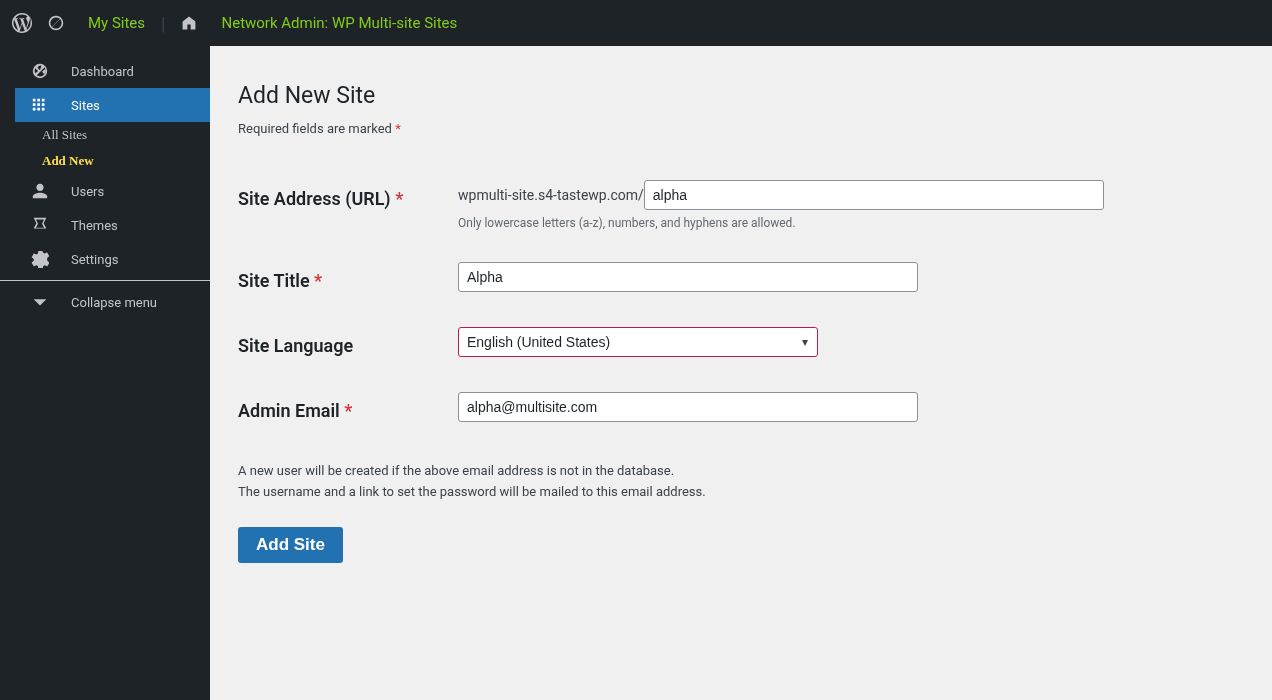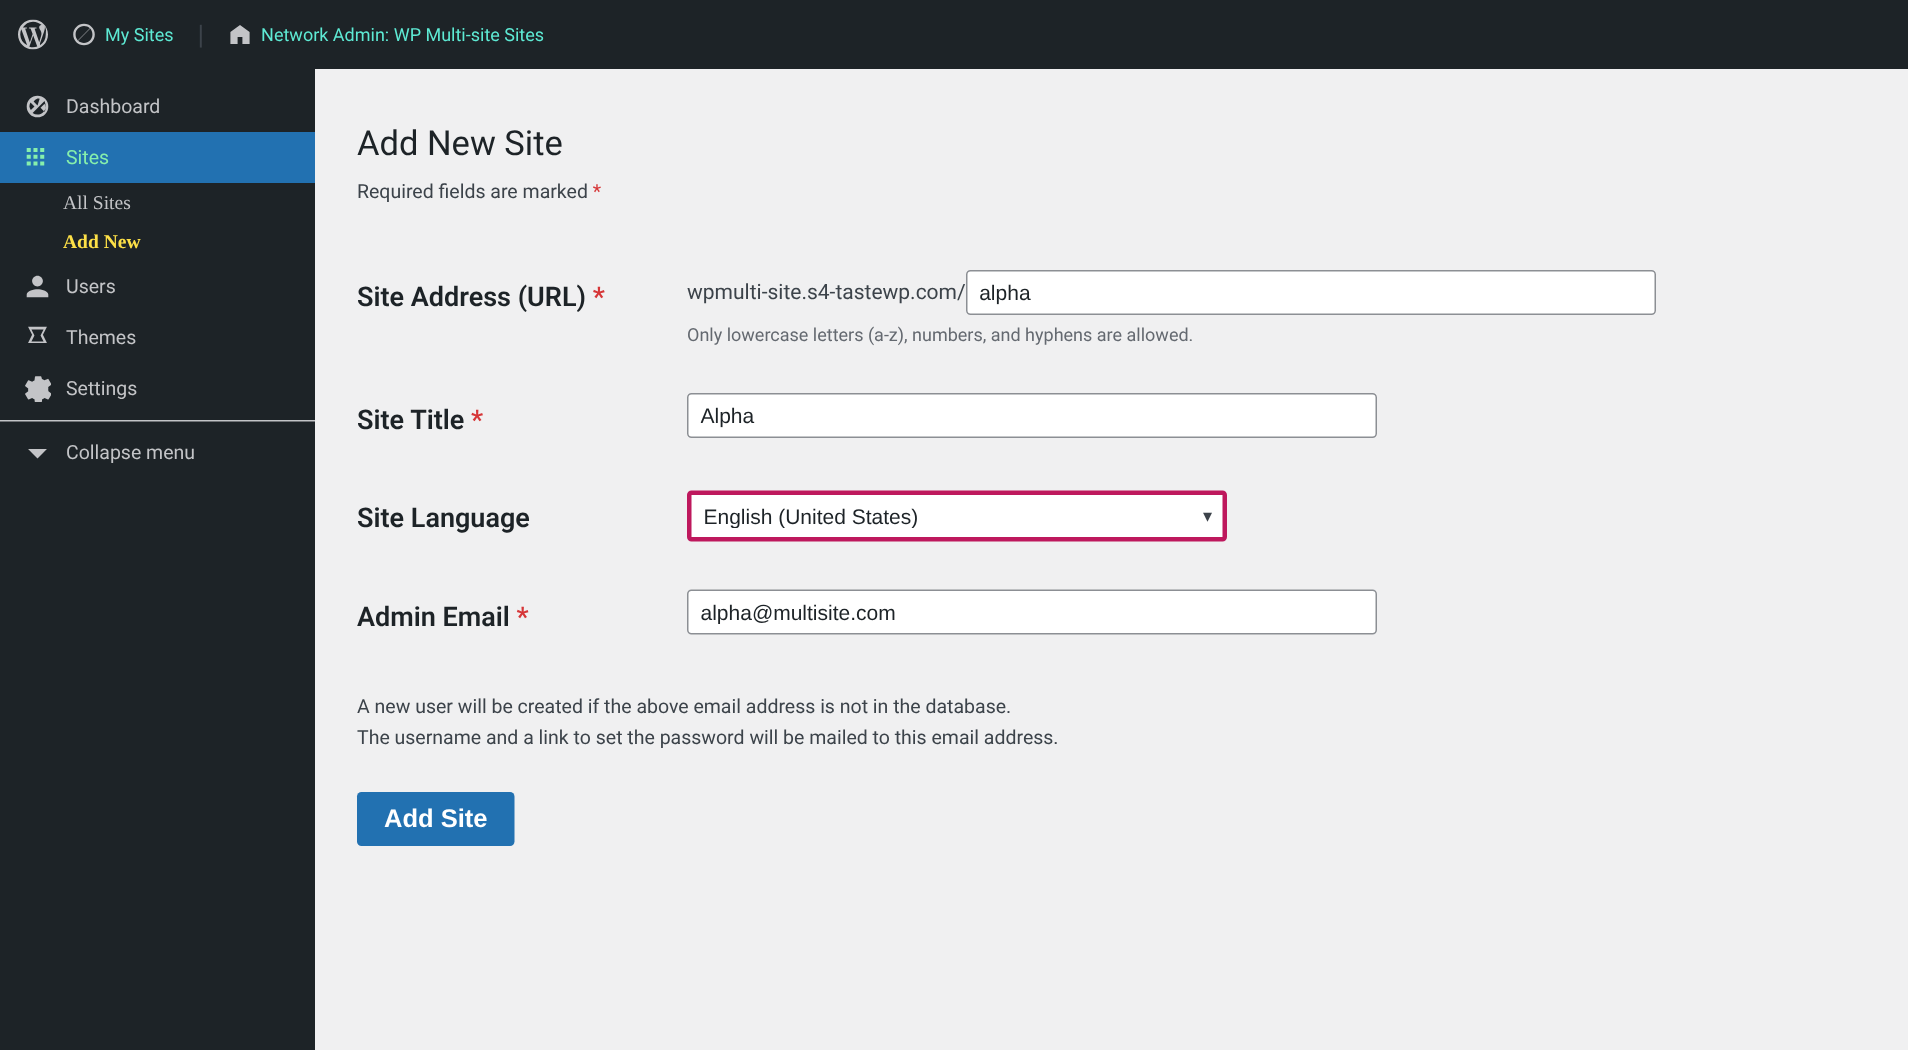--- a/index.html
+++ b/index.html
@@ -11,23 +11,23 @@
       height: 46px;
       display: flex;
       align-items: center;
       padding: 0 12px;
       gap: 16px;
       flex-shrink: 0;
     }
     .top-bar-item {
       display: flex;
       align-items: center;
-      gap: 6px;
-      color: #5eead4;
-      font-size: 12px;
+      gap: 24px;
+      color: #84cc16;
+      font-size: 15px;
       cursor: pointer;
     }
     .wp-logo {
       width: 20px; height: 20px;
       fill: #c3c4c7;
     }
     .top-bar-separator {
       color: #3c434a;
       font-size: 18px;
     }
@@ -43,28 +43,29 @@
     .sidebar {
       width: 210px;
       background: #1d2327;
       flex-shrink: 0;
       overflow-y: auto;
       padding-top: 8px;
     }
     .sidebar-item {
       display: flex;
       align-items: center;
-      gap: 10px;
+      gap: 22px;
       padding: 8px 12px 8px 16px;
       color: #c3c4c7;
       font-size: 13px;
       cursor: pointer;
       text-decoration: none;
-    }
-    .sidebar-item.active { background: #2271b1; color: #86efac; }
+      margin-left: 15px;
+    }
+    .sidebar-item.active { background: #2271b1; color: #ffffff; }
     .sidebar-sub-item {
       display: block;
       padding: 5px 12px 5px 42px;
       color: #c3c4c7;
       font-size: 13px;
       cursor: pointer;
       font-family: Liberation Serif, serif;
     }
     .sidebar-sub-item.active { color: #fde047; font-weight: 600; }
     .sidebar-icon {
@@ -146,21 +147,21 @@
     }
 
     .select-wrapper {
       position: relative;
       display: inline-block;
       width: 360px;
     }
     .language-select {
       appearance: none;
       -webkit-appearance: none;
-      border: 3px solid #be185d;
+      border: 1px solid #be185d;
       border-radius: 3px;
       padding: 6px 32px 6px 8px;
       font-size: 14px;
       color: #1d2327;
       width: 100%;
       background: #fff;
       cursor: pointer;
       outline: none;
     }
     .select-chevron {

